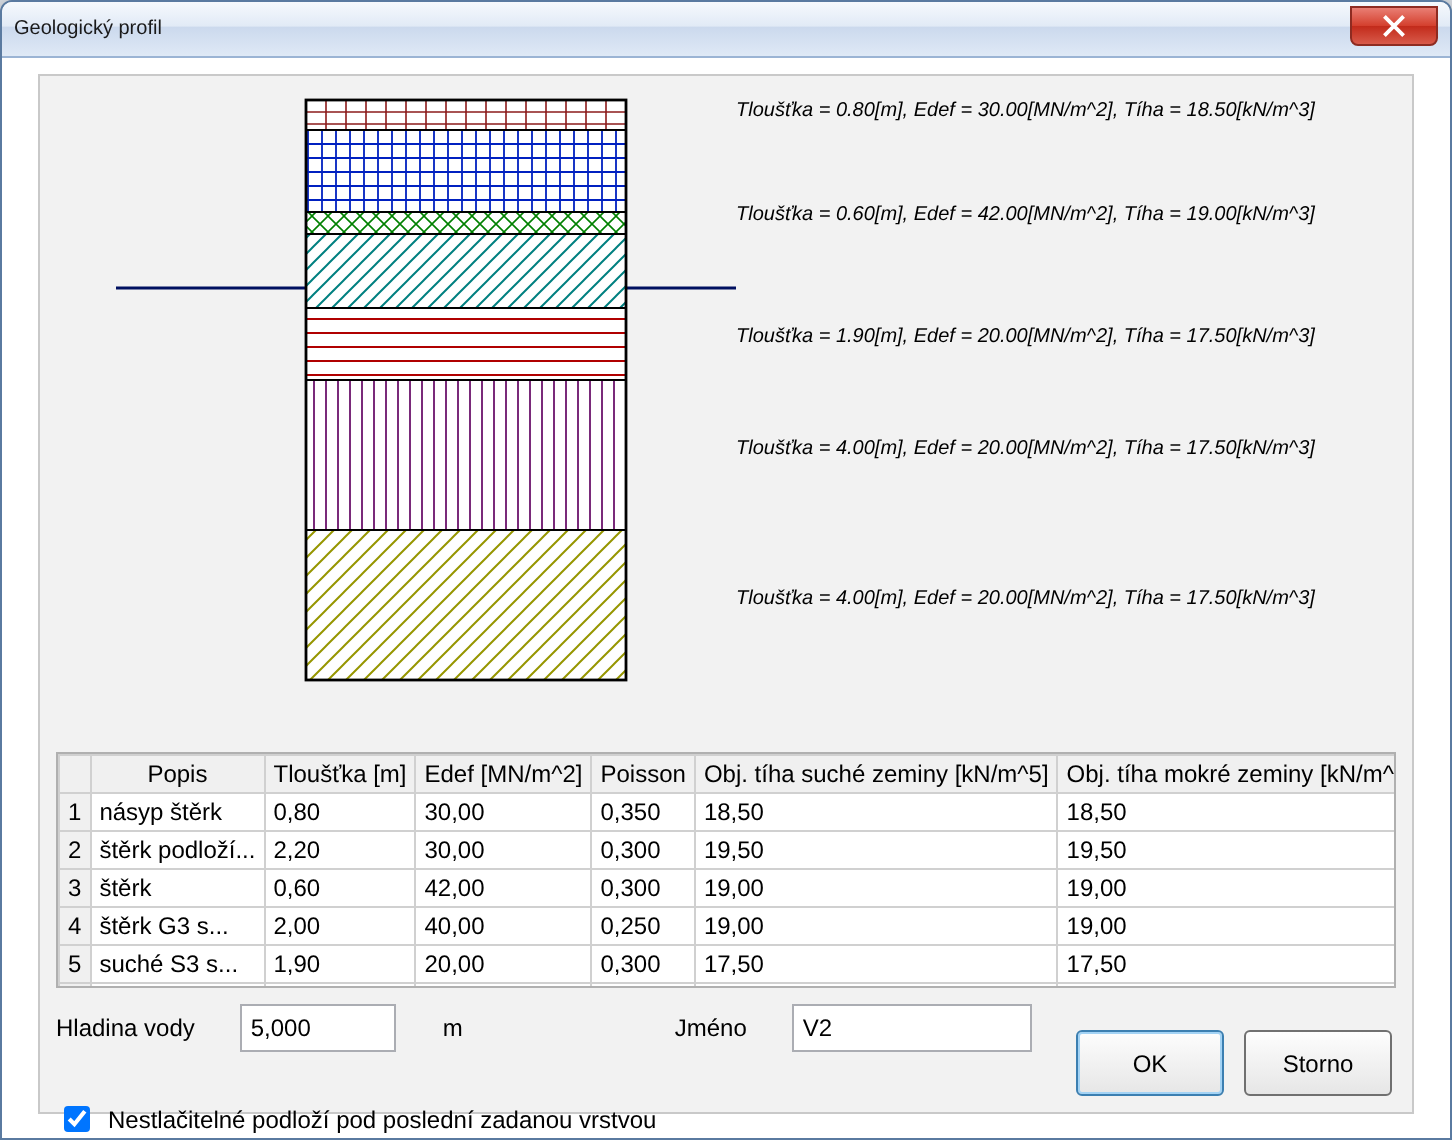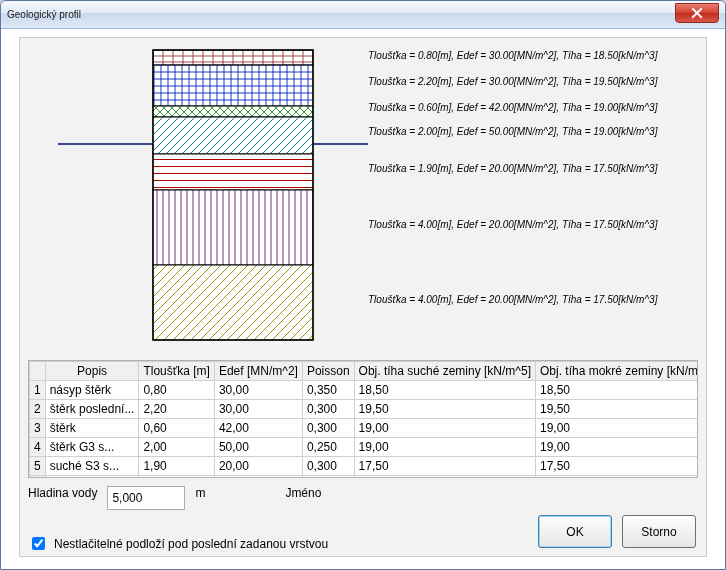--- a/index.html
+++ b/index.html
@@ -7,32 +7,32 @@
   .window { position: relative; width: 726px; height: 570px; background: #fff; border: 1px solid #5a7aa0; border-radius: 6px 6px 0 0; overflow: hidden; box-shadow: 0 2px 10px rgba(0,0,0,.3); }
   .titlebar { height: 28px; background: linear-gradient(to bottom, #f6f9fd 0%, #e1eaf6 45%, #cbd9ed 46%, #dfe9f6 100%); border-bottom: 1px solid #9bb4d4; display: flex; align-items: center; padding: 0 6px; position: relative; }
   .titlebar .title { font-size: 10px; color: #1a1a1a; }
   .close-btn { position: absolute; right: 6px; top: 2px; width: 44px; height: 20px; background: linear-gradient(to bottom, #e97e74 0%, #d4402e 49%, #c22a1a 50%, #d85a4a 100%); border: 1px solid #8e2b21; border-radius: 0 0 4px 4px; color: #fff; display: flex; align-items: center; justify-content: center; cursor: pointer; }
   .close-btn svg { width: 12px; height: 12px; }
   .content { position: absolute; top: 36px; left: 18px; right: 18px; bottom: 12px; border: 1px solid #c9c9c9; background: #f2f2f2; padding: 6px 8px 8px 8px; }
   .profile-area { height: 312px; display: flex; }
   .profile-svg-wrap { width: 340px; position: relative; }
   .layer-labels { flex: 1; font-size: 10px; color: #000; line-height: 1.2; position: relative; font-style: italic; }
   .layer-labels div { position: absolute; left: 0; white-space: nowrap; }
-  .table-wrap { height: 118px; border: 1px solid #b0b0b0; background: #000000; overflow-y: scroll; overflow-x: hidden; margin-top: 4px; }
+  .table-wrap { height: 118px; border: 1px solid #b0b0b0; background: #000000; overflow-y: scroll; overflow-x: hidden; margin-top: 20px; }
   table.grid { border-collapse: collapse; width: 100%; font-size: 12px; }
   table.grid th, table.grid td { border: 1px solid #d0d0d0; padding: 2px 4px; text-align: left; background: #fff; white-space: nowrap; overflow: hidden; }
   table.grid th { background: #f0f0f0; font-weight: normal; text-align: center; }
   table.grid td.rownum { text-align: center; background: #f0f0f0; width: 26px; }
   .col-popis { width: 70px; }
   .col-tl { width: 78px; }
   .col-edef { width: 98px; }
   .col-poi { width: 64px; }
   .col-dry { width: 172px; }
   .col-wet { width: 182px; }
-  .form-row { margin-top: 8px; display: flex; gap: 10px; font-size: 12px; }
+  .form-row { margin-top: 8px; display: flex; align-items: center; gap: 23px; font-size: 12px; }
   .form-row label { white-space: nowrap; }
   .form-row input[type=text] { border: 1px solid #abadb3; padding: 2px 4px; font-size: 12px; height: 24px; }
   .checkbox-row { margin-top: 24px; display: flex; align-items: center; gap: 6px; font-size: 12px; }
   .btn-row { position: absolute; right: 10px; bottom: 8px; display: flex; gap: 10px; }
   .btn { min-width: 74px; height: 33px; border: 1px solid #707070; border-radius: 3px; background: linear-gradient(to bottom, #fdfdfd, #e6e6e6); font-size: 12px; cursor: pointer; display: flex; align-items: center; justify-content: center; padding: 0 12px; }
   .btn.default { border: 1px solid #3c7fb1; box-shadow: 0 0 0 1px #a3d3f5 inset; }
 </style>
 </head>
 <body>
 
@@ -91,23 +91,21 @@
             <rect x="125" y="73" width="160" height="37" fill="url(#pDiagTeal)" stroke="#000"></rect>
             <rect x="125" y="110" width="160" height="36" fill="url(#pHorizRed)" stroke="#000"></rect>
             <rect x="125" y="146" width="160" height="75" fill="url(#pVertPurple)" stroke="#000"></rect>
             <rect x="125" y="221" width="160" height="75" fill="url(#pDiagOlive)" stroke="#000"></rect>
             <rect x="125" y="6" width="160" height="290" fill="none" stroke="#000" stroke-width="1.4"></rect>
           </g>
         </svg>
       </div>
       <div class="layer-labels">
         <div style="top:6px">Tloušťka = 0.80[m], Edef = 30.00[MN/m^2], Tíha = 18.50[kN/m^3]</div>
-        <div style="top:32px">Tloušťka = 2.20[m], Edef = 30.00[MN/m^2], Tíha = 19.50[kN/m^3]</div>
         <div style="top:58px">Tloušťka = 0.60[m], Edef = 42.00[MN/m^2], Tíha = 19.00[kN/m^3]</div>
-        <div style="top:82px">Tloušťka = 2.00[m], Edef = 50.00[MN/m^2], Tíha = 19.00[kN/m^3]</div>
         <div style="top:119px">Tloušťka = 1.90[m], Edef = 20.00[MN/m^2], Tíha = 17.50[kN/m^3]</div>
         <div style="top:175px">Tloušťka = 4.00[m], Edef = 20.00[MN/m^2], Tíha = 17.50[kN/m^3]</div>
         <div style="top:250px">Tloušťka = 4.00[m], Edef = 20.00[MN/m^2], Tíha = 17.50[kN/m^3]</div>
       </div>
     </div>
 
     <div class="table-wrap">
       <table class="grid">
         <thead>
           <tr>
@@ -126,41 +124,41 @@
               <td class="rownum">1</td>
               <td>násyp štěrk</td>
               <td>0,80</td>
               <td>30,00</td>
               <td>0,350</td>
               <td>18,50</td>
               <td>18,50</td>
             </tr>
             <tr>
               <td class="rownum">2</td>
-              <td>štěrk poslední...</td>
+              <td>štěrk podloží...</td>
               <td>2,20</td>
               <td>30,00</td>
               <td>0,300</td>
               <td>19,50</td>
               <td>19,50</td>
             </tr>
             <tr>
               <td class="rownum">3</td>
               <td>štěrk</td>
               <td>0,60</td>
               <td>42,00</td>
               <td>0,300</td>
               <td>19,00</td>
               <td>19,00</td>
             </tr>
             <tr>
               <td class="rownum">4</td>
               <td>štěrk G3 s...</td>
               <td>2,00</td>
-              <td>50,00</td>
+              <td>40,00</td>
               <td>0,250</td>
               <td>19,00</td>
               <td>19,00</td>
             </tr>
             <tr>
               <td class="rownum">5</td>
               <td>suché S3 s...</td>
               <td>1,90</td>
               <td>20,00</td>
               <td>0,300</td>
@@ -179,20 +177,21 @@
           </tbody>
       </table>
     </div>
 
     <div class="form-row">
       <label>Hladina vody</label>
       <input type="text" style="width: 78px;" value="5,000">
       <span>m</span>
       <span style="width:60px"></span>
       <label>Jméno</label>
+      <input type="text" style="width: 120px;" value="V2">
     </div>
 
     <div class="checkbox-row">
       <input type="checkbox" checked="" style="">
       <label>Nestlačitelné podloží pod poslední zadanou vrstvou</label>
     </div>
 
     <div class="btn-row">
       <div class="btn default">OK</div>
       <div class="btn">Storno</div>

